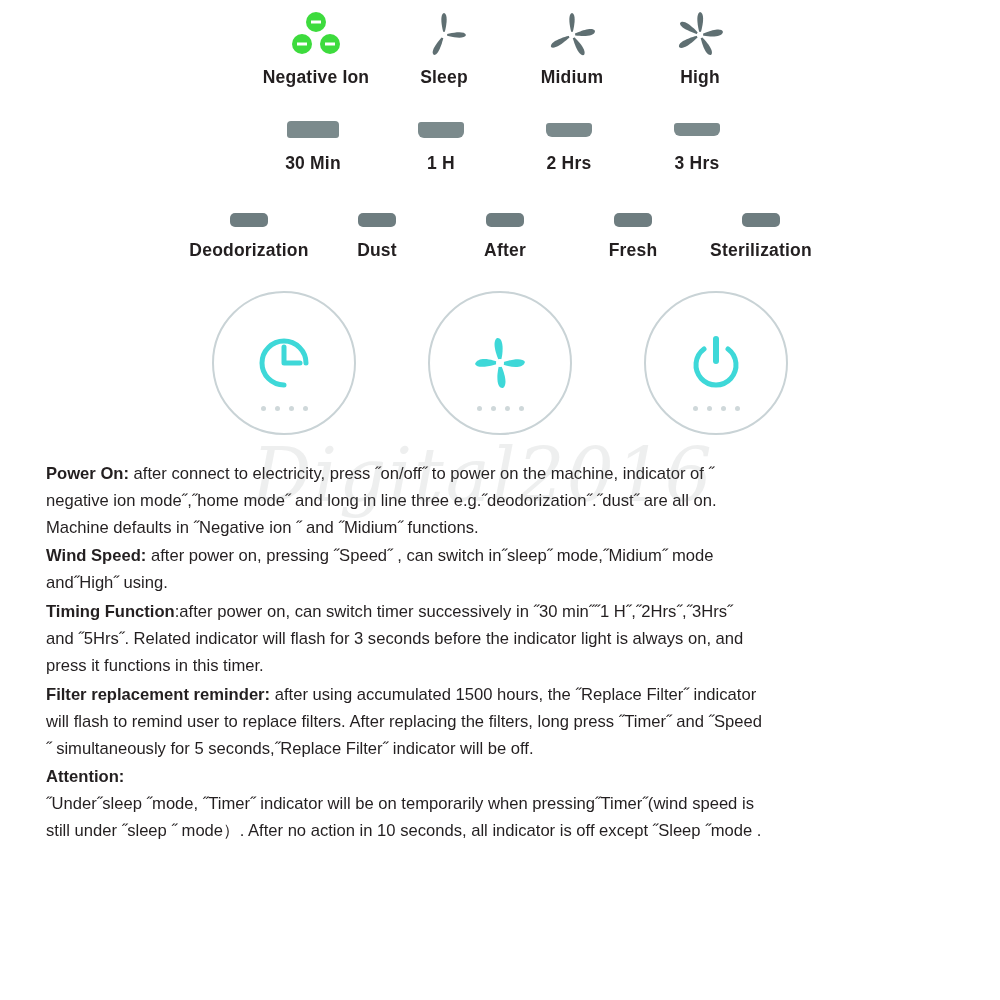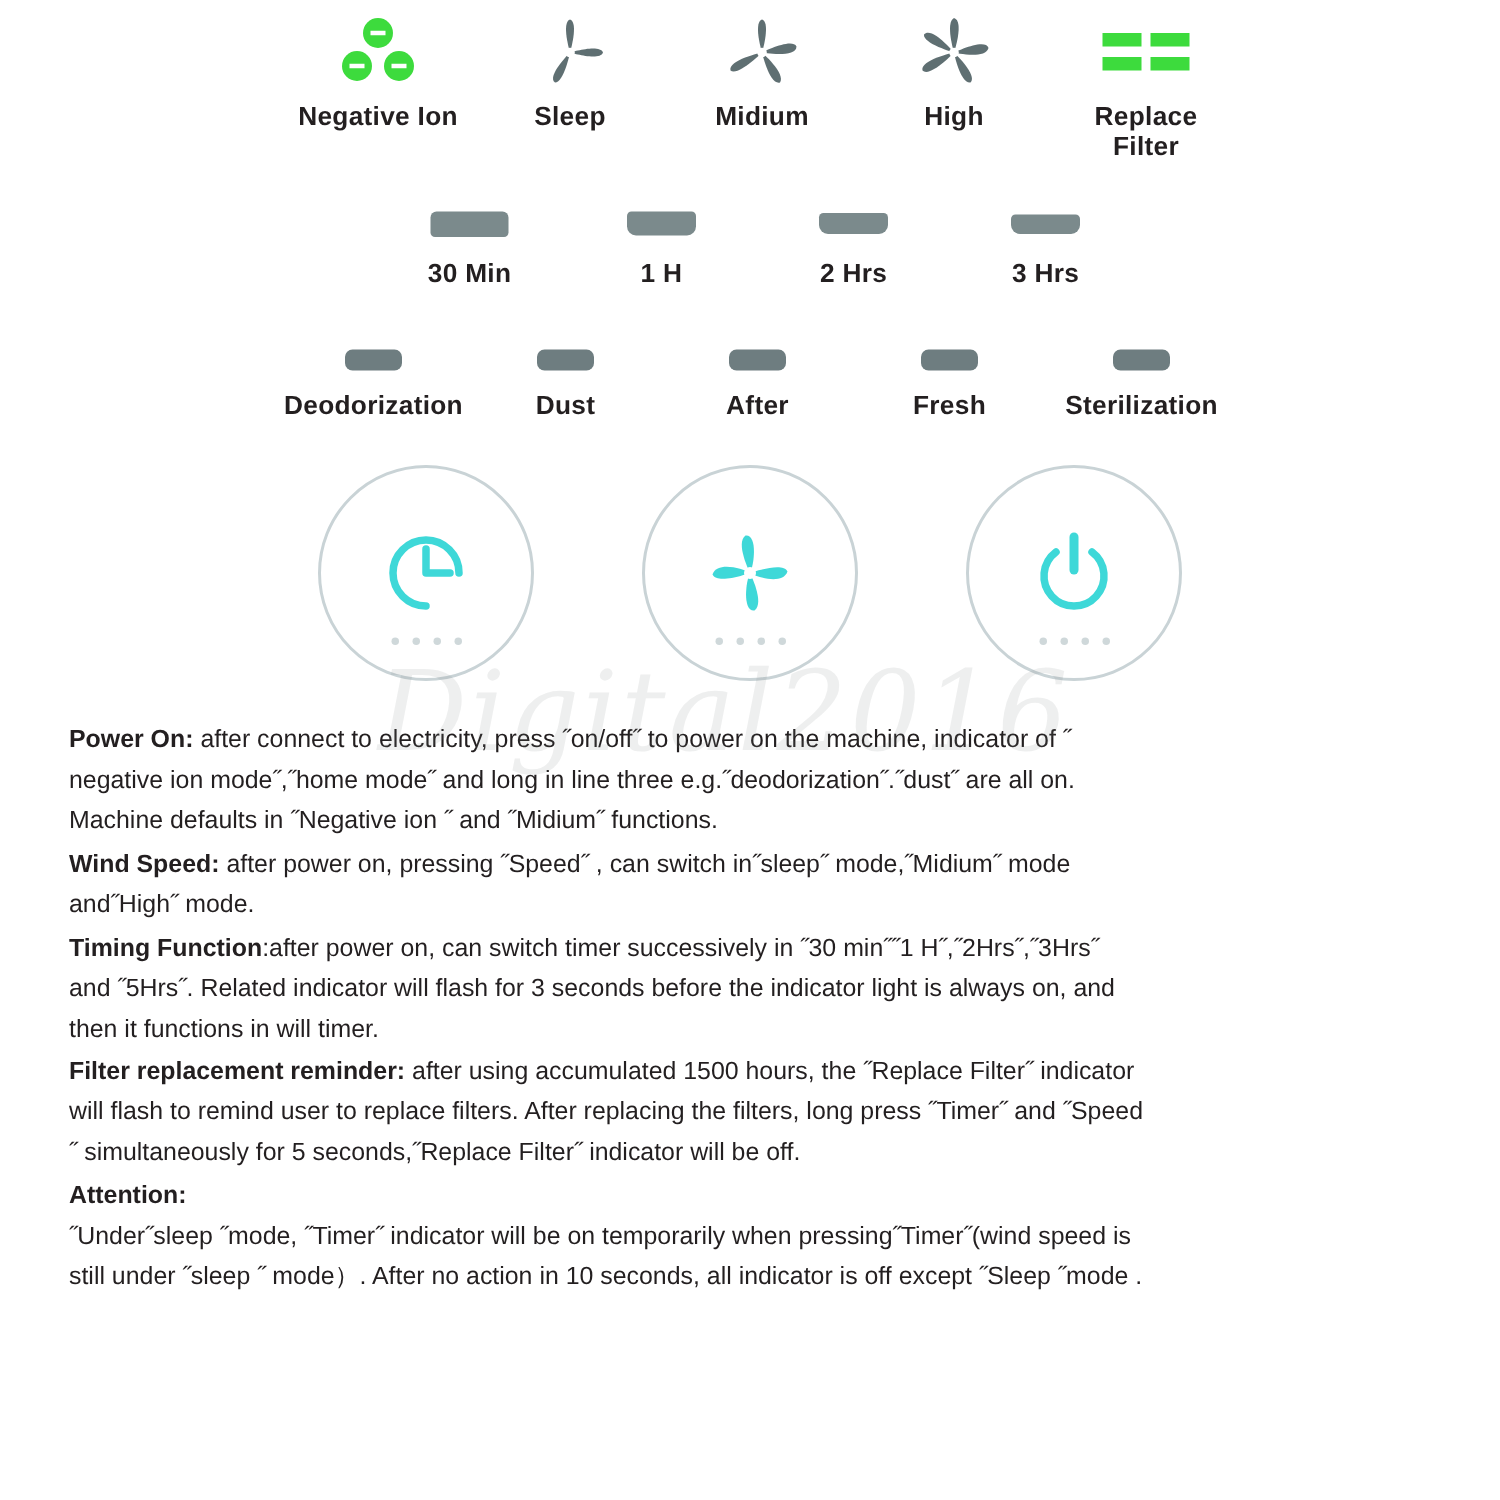--- a/index.html
+++ b/index.html
@@ -177,32 +177,20 @@
             <path d="M26 26 C26 26 42 41 37 46 C30 47 26 26 26 26 Z"></path>
             <path d="M26 26 C26 26 10 43 5 38 C3 31 26 26 26 26 Z"></path>
             <path d="M26 26 C26 26 5 20 6 14 C11 8 26 26 26 26 Z"></path>
           </g>
           <circle cx="26" cy="26" r="3.2" fill="#fff"></circle>
         </svg>
       </div>
       <div class="lbl">High</div>
     </div>
 
-    <div class="cell">
-      <div class="glyph">
-        <svg width="70" height="42" viewBox="0 0 70 42">
-          <rect x="6" y="8" width="26" height="9" fill="#3ddb3d"></rect>
-          <rect x="38" y="8" width="26" height="9" fill="#3ddb3d"></rect>
-          <rect x="6" y="24" width="26" height="9" fill="#3ddb3d"></rect>
-          <rect x="38" y="24" width="26" height="9" fill="#3ddb3d"></rect>
-        </svg>
-      </div>
-      <div class="lbl" style="white-space:pre-line">Replace
-Filter</div>
-    </div>
 
   </div>
 
   <div class="row" id="row-timer">
     <div class="cell">
       <div class="glyph" style="height:40px">
         <div class="bar b1"></div>
       </div>
       <div class="lbl">30 Min</div>
     </div>
@@ -322,27 +310,27 @@
 <div class="text">
 
   <p>
     <b>Power On:</b><span> after connect to electricity, press ˝on/off˝ to power on the machine, indicator of ˝</span><br>
     <span>negative ion mode˝,˝home mode˝ and long in line three e.g.˝deodorization˝.˝dust˝ are all on.</span><br>
     <span> Machine defaults in ˝Negative ion ˝ and ˝Midium˝ functions.</span>
   </p>
 
   <p>
     <b>Wind Speed:</b><span> after power on, pressing ˝Speed˝ , can switch in˝sleep˝ mode,˝Midium˝ mode</span><br>
-    <span>and˝High˝ mode.</span>
+    <span>and˝High˝ using.</span>
   </p>
 
   <p>
     <b>Timing Function</b><span>:after power on, can switch timer successively in ˝30 min˝˝1 H˝,˝2Hrs˝,˝3Hrs˝</span><br>
     <span>and ˝5Hrs˝. Related indicator will flash for 3 seconds before the indicator light is always on, and</span><br>
-    <span>then it functions in will timer.</span>
+    <span>press it functions in this timer.</span>
   </p>
 
   <p>
     <b>Filter replacement reminder:</b><span> after using accumulated 1500 hours, the ˝Replace Filter˝ indicator</span><br>
     <span> will flash to remind user to replace filters. After replacing the filters, long press ˝Timer˝ and ˝Speed</span><br>
     <span> ˝ simultaneously for 5 seconds,˝Replace Filter˝ indicator will be off.</span>
   </p>
 
   <p class="attention">
     <b>Attention:</b><br>

